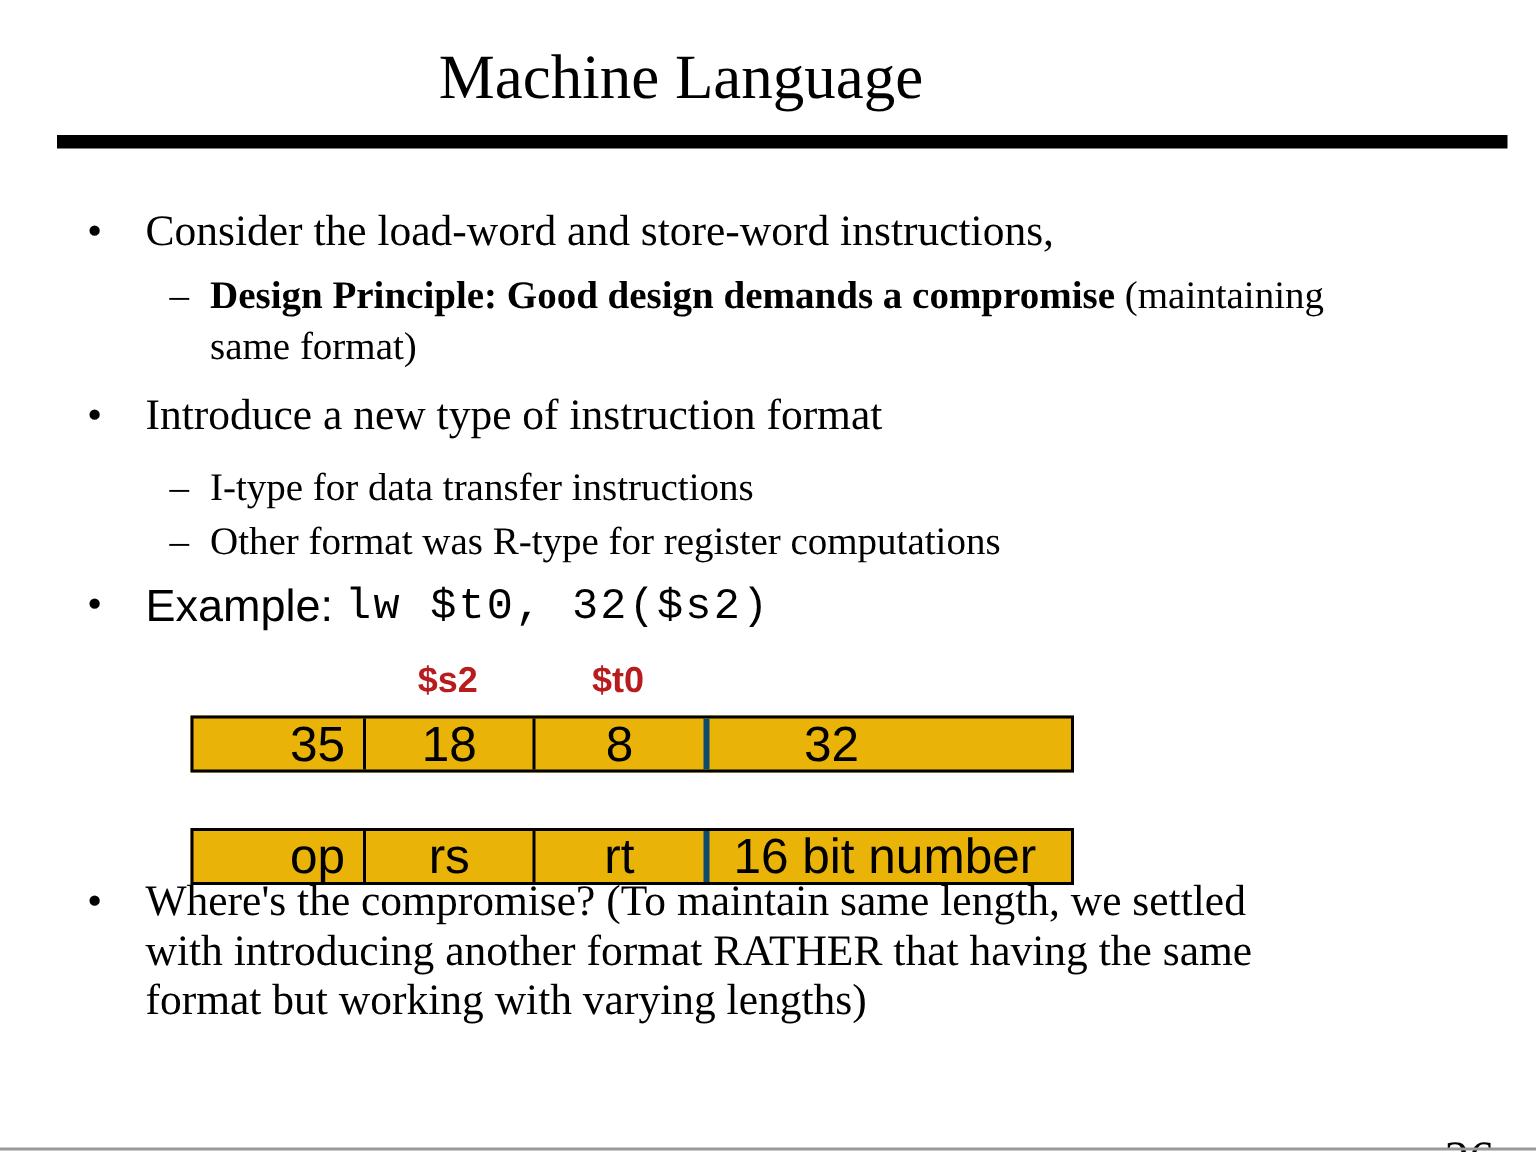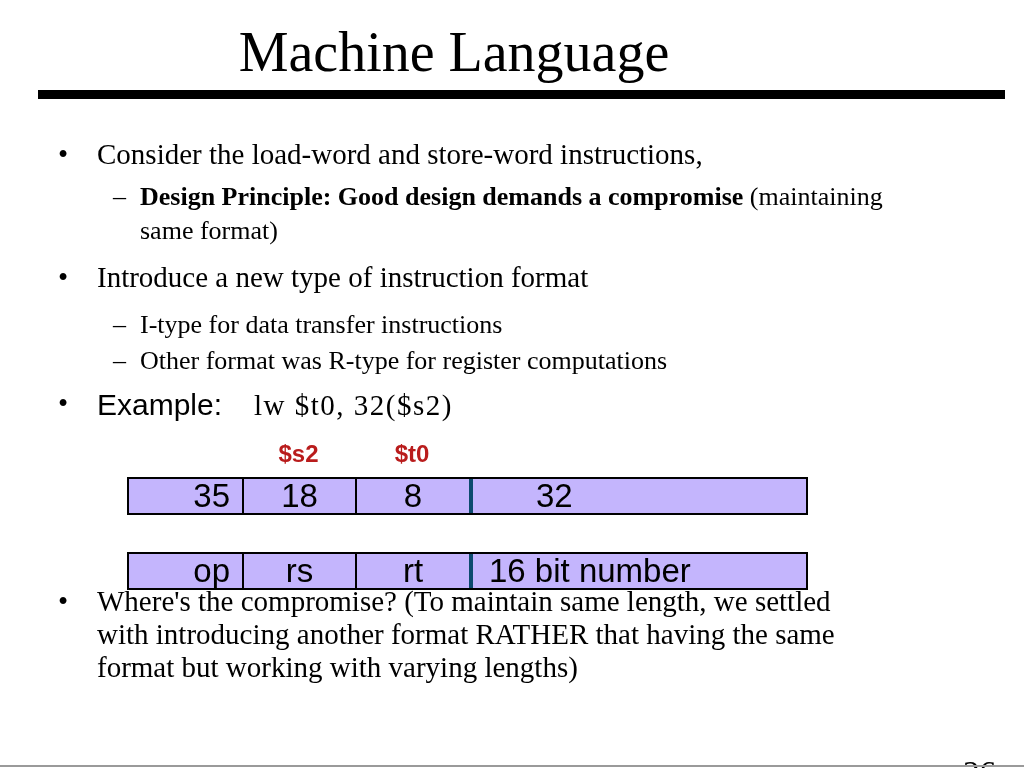--- a/index.html
+++ b/index.html
@@ -16,21 +16,21 @@
     font-family: "Liberation Serif", serif;
     color: #000000;
   }
   
   .title {
     position: absolute;
     top: 26px;
     left: 0;
     width: 908px;
     text-align: center;
-    font-size: 56px;
+    font-size: 42px;
     line-height: 52px;
     font-family: "Liberation Serif", serif;
     color: #000;
   }
   .title-rule {
     position: absolute;
     top: 90px;
     left: 38px;
     width: 967px;
     height: 9px;
@@ -55,25 +55,25 @@
   .b-item2-sub2 { top: 344px; }
   .b-item3 { top: 387px; }
   .b-item4 { top: 585px; font-size: 30px; line-height: 45px; width: 930px; }
   .bold-run { font-weight: bold; }
   .example-label {
     font-family: "Liberation Sans", sans-serif;
     font-size: 30px;
     line-height: 36px;
   }
   .example-code {
-    font-family: Liberation Serif, serif;
+    font-family: Liberation Mono, monospace;
     font-size: 29px;
     line-height: 36px;
     letter-spacing: 1.5px;
-    margin-left: 32px;
+    margin-left: 8px;
     white-space: pre;
   }
   .wrap-line { display: block; }
   
   .reg-label {
     position: absolute;
     top: 440px;
     height: 27px;
     text-align: center;
     font-family: "Liberation Sans", sans-serif;
@@ -81,26 +81,26 @@
     font-size: 24px;
     line-height: 27px;
     color: #b91c1c;
   }
   .reg-label-s2 { left: 242px; width: 113px; }
   .reg-label-t0 { left: 355px; width: 114px; }
   
   .trow {
     position: absolute;
     left: 127px;
-    width: 681px;
+    width: 589px;
     height: 38px;
     border: 2px solid #000;
     box-sizing: border-box;
     display: flex;
-    background: #c4b5fd;
+    background: #eab308;
   }
   .trow-values { top: 477px; }
   .trow-fields { top: 552px; align-items: center; }
   .tcell {
     box-sizing: border-box;
     display: flex;
     align-items: center;
     font-family: "Liberation Sans", sans-serif;
     font-size: 33px;
     line-height: 34px;

